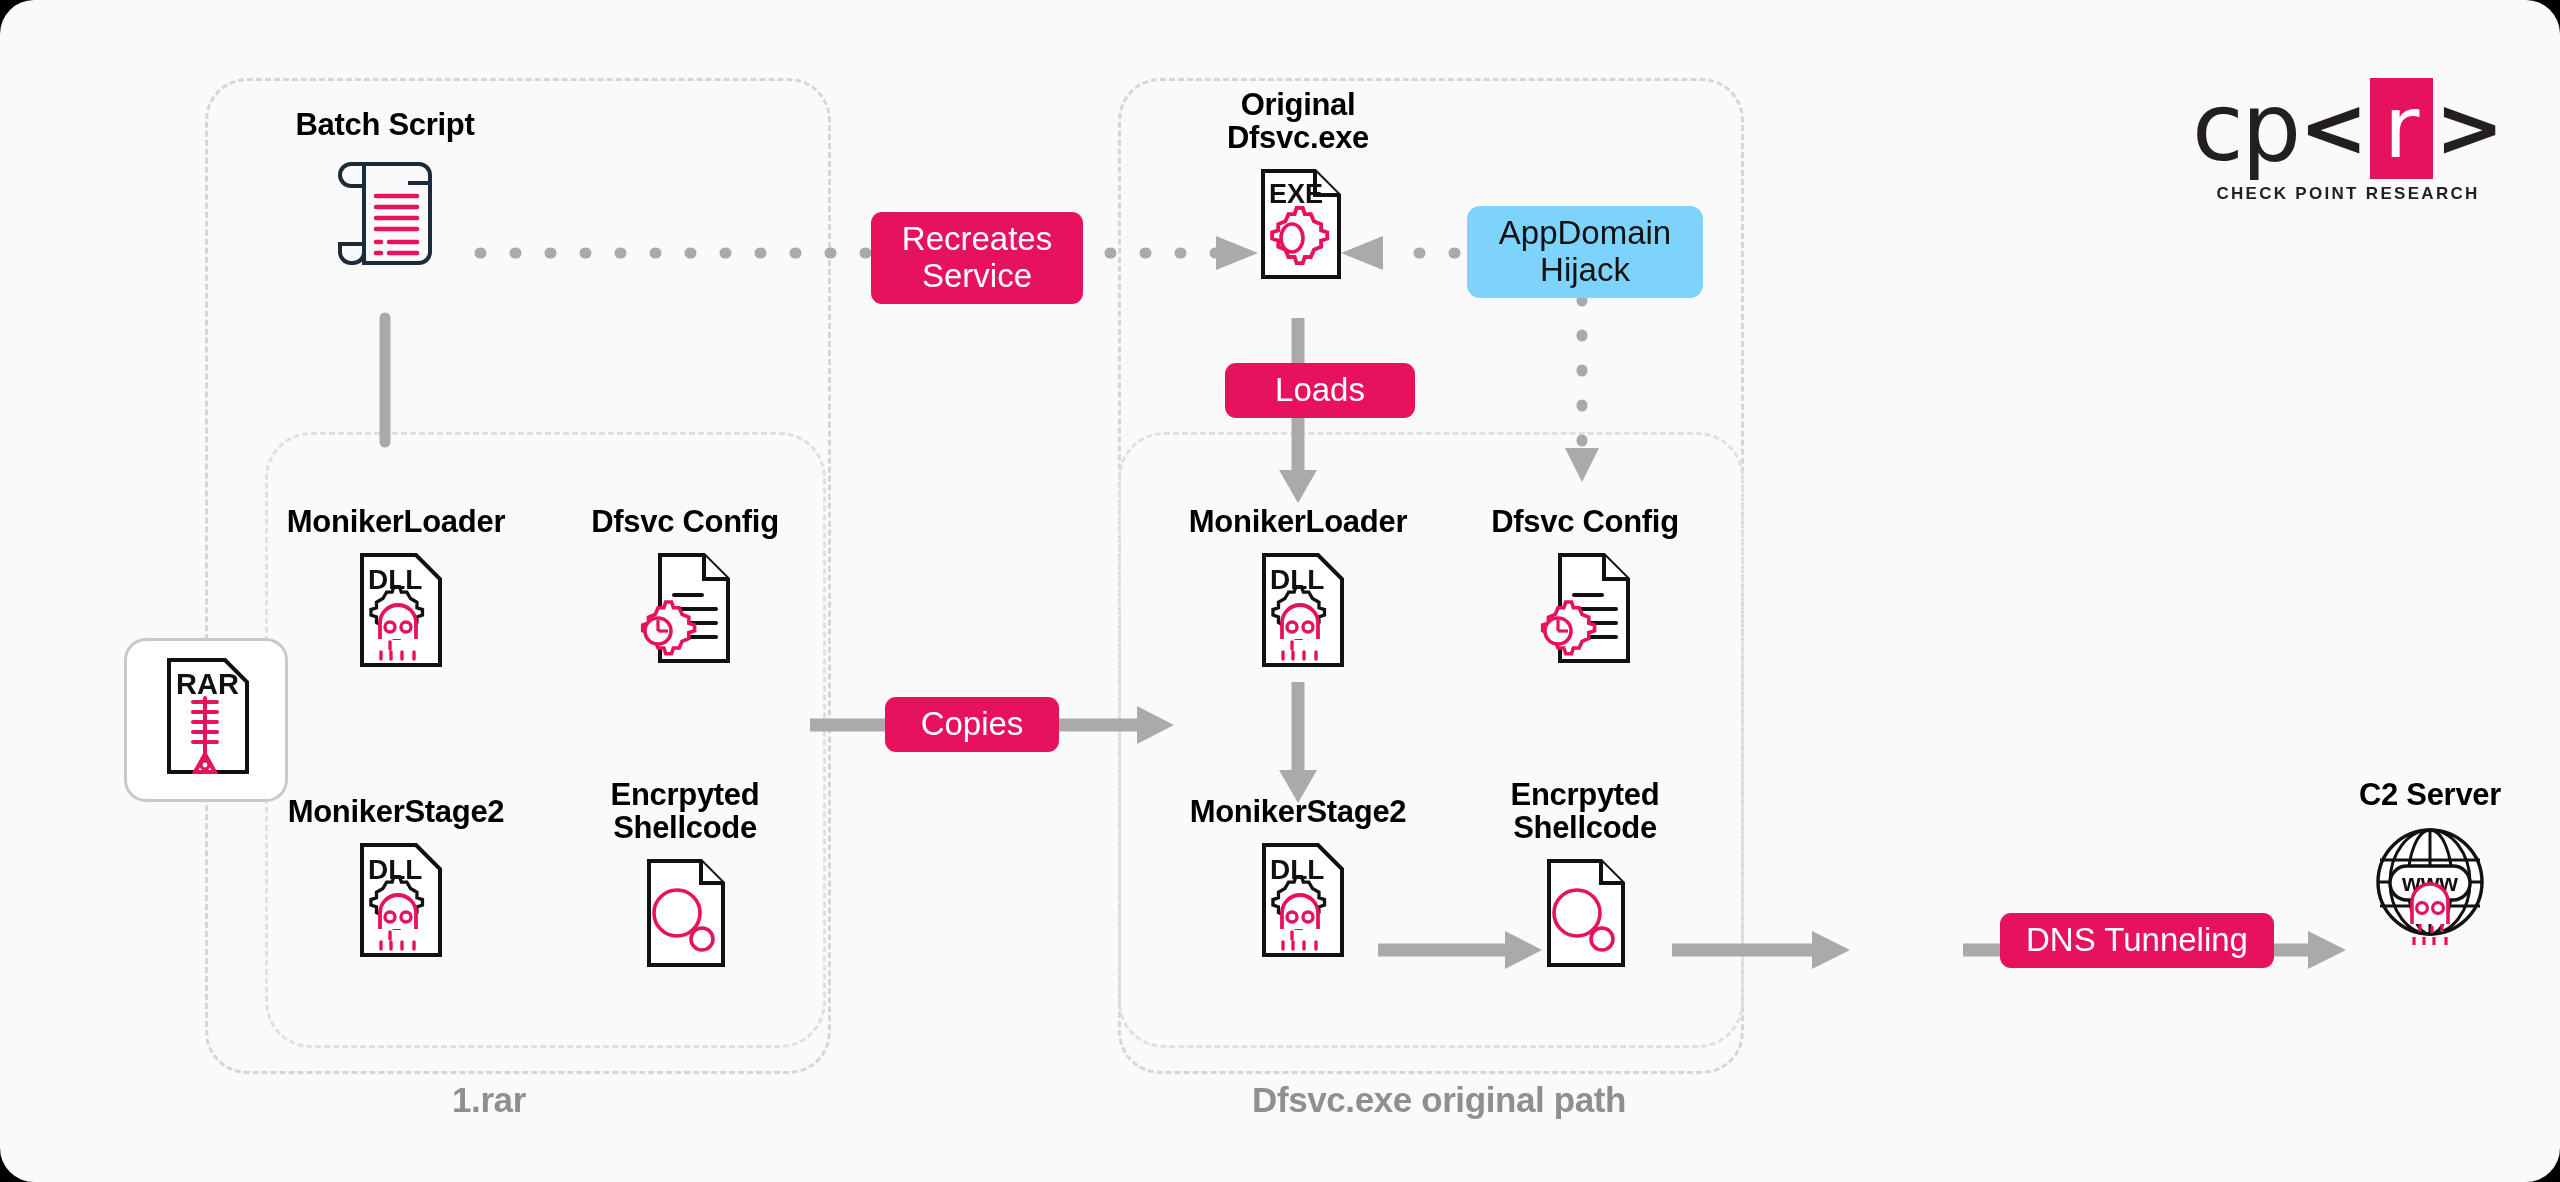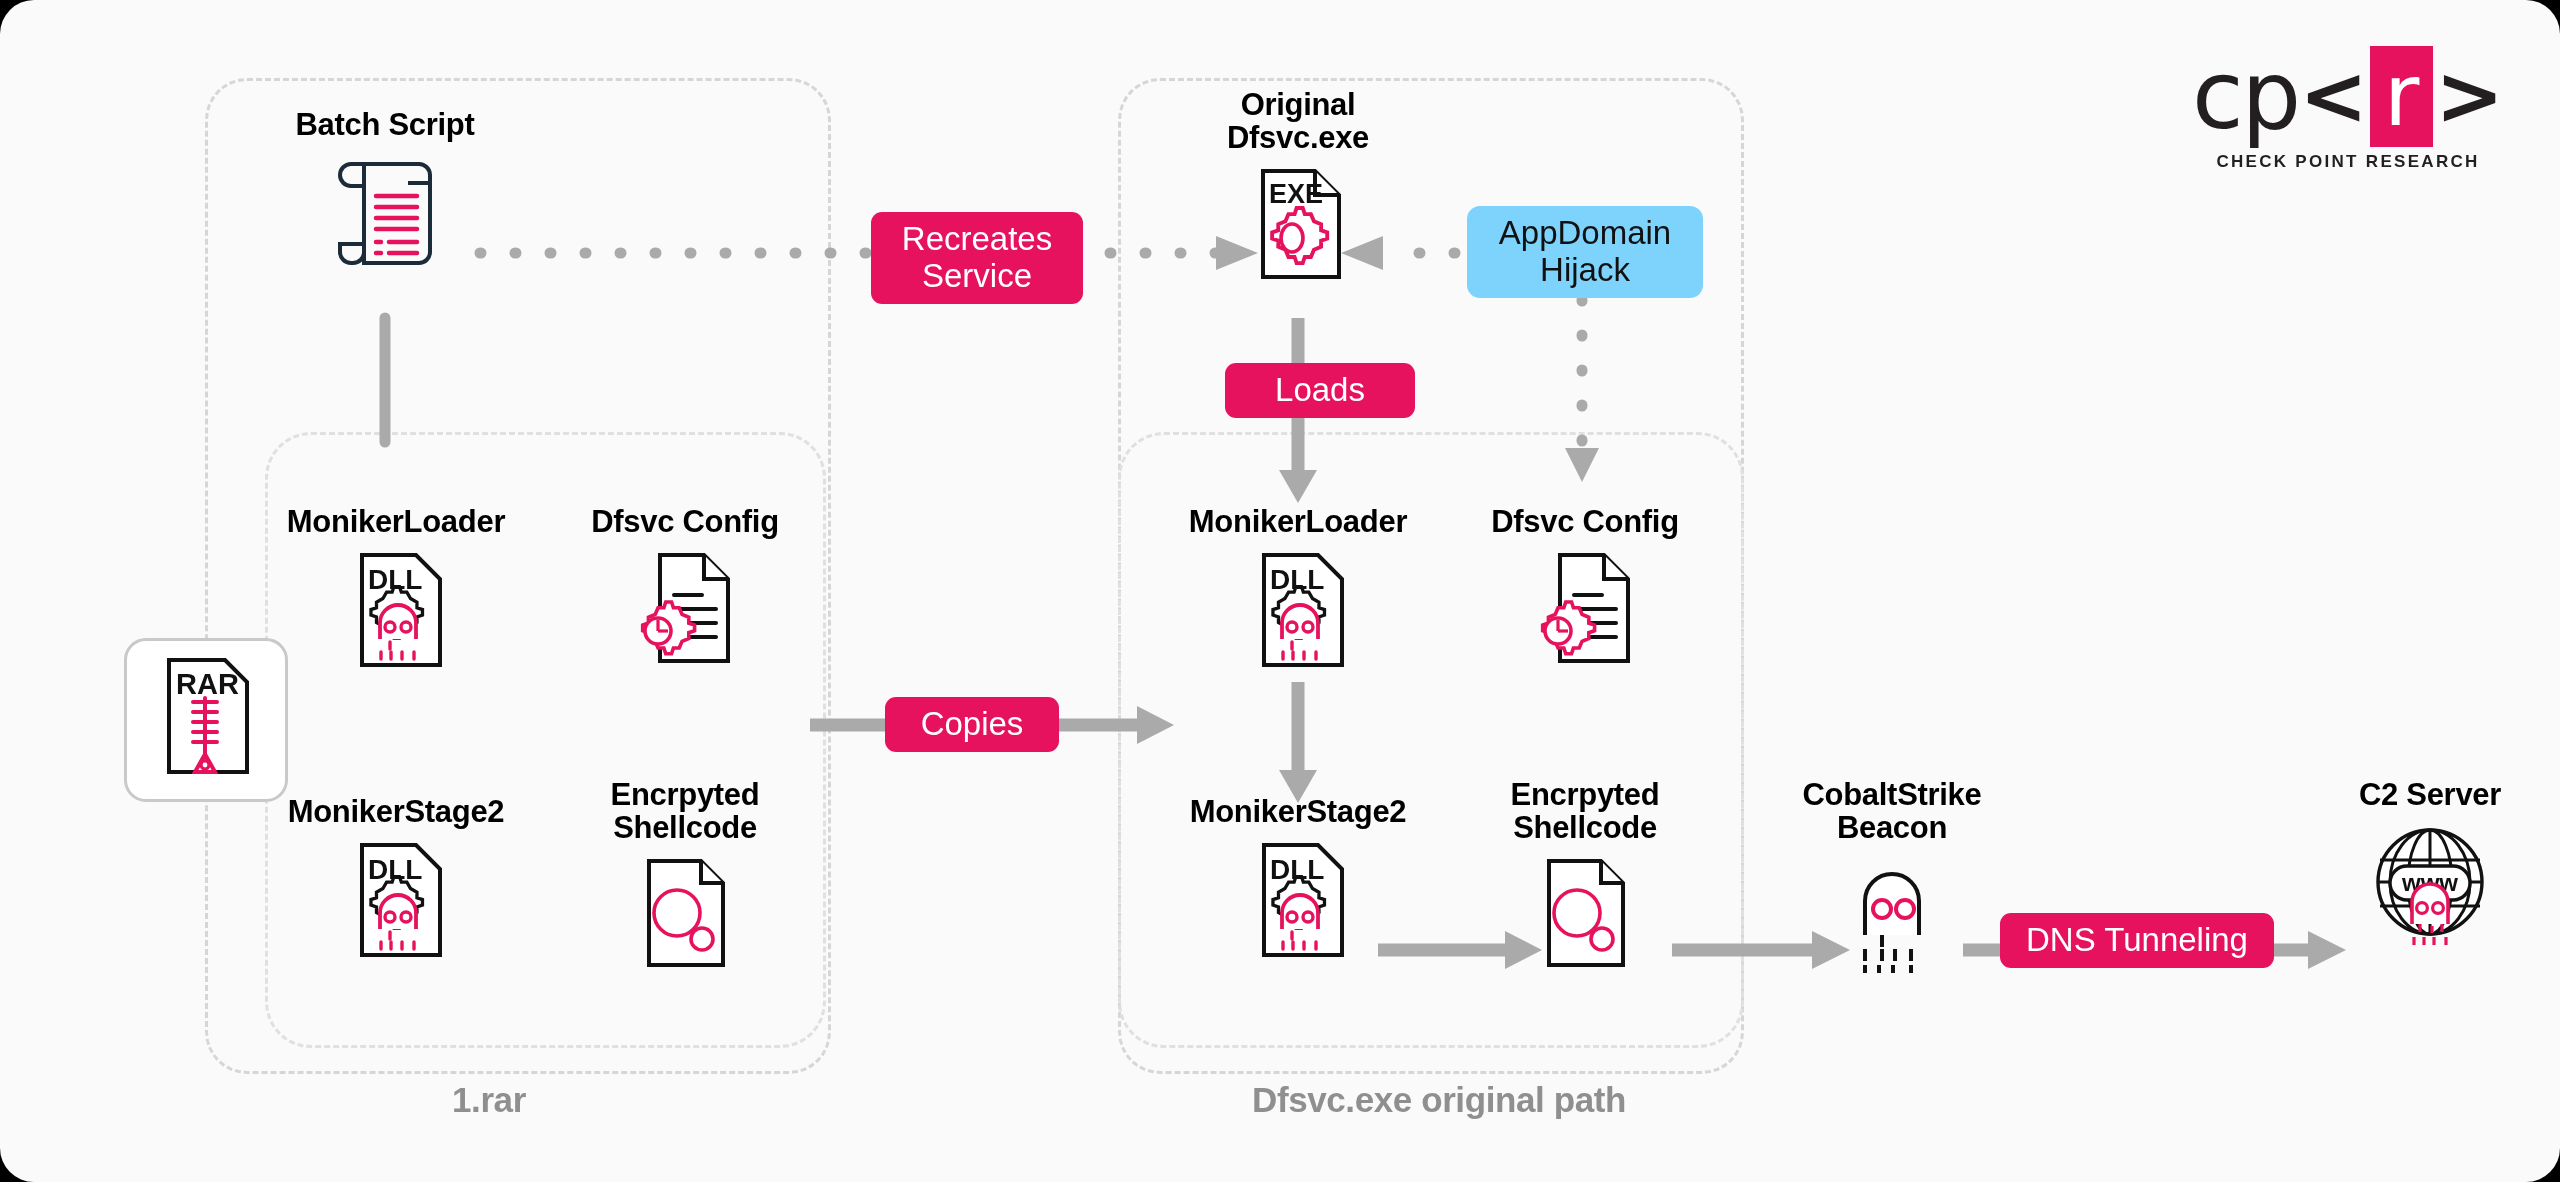--- a/index.html
+++ b/index.html
@@ -98,20 +98,21 @@
   
   #logo{
     position:absolute;
     right:62px; top:48px;
     width:300px;
     text-align:center;
   }
   .logo-row{
     display:flex;align-items:center;justify-content:center;
     height:96px;
+    margin-top:32px;
   }
   .logo-cp{
     font-family:"DejaVu Sans", sans-serif;
     font-size:94px;line-height:86px;color:#231f20;letter-spacing:-2px;
   }
   .logo-lt,.logo-gt{
     font-family:"DejaVu Sans", sans-serif;
     font-size:82px;line-height:80px;color:#231f20;font-weight:bold;
   }
   .logo-r{
@@ -395,42 +396,20 @@
     <div class="node-icon">
       <svg width="104" height="118" viewBox="0 0 104 118">
         <path d="M16,8 h52 l22,22 v82 h-74 z" fill="#ffffff" stroke="#111" stroke-width="4"></path>
         <path d="M68,8 v22 h22" fill="#ffffff" stroke="#111" stroke-width="4"></path>
         <circle cx="44" cy="60" r="23" fill="none" stroke="#e6125d" stroke-width="3.6"></circle>
         <circle cx="69" cy="86" r="11" fill="none" stroke="#e6125d" stroke-width="3.6"></circle>
       </svg>
     </div>
   </div>
 
-  <div class="node" style="left:1762px;top:778px;">
-    <div class="node-label">CobaltStrike
-Beacon</div>
-    <div class="node-icon">
-      <svg width="110" height="122" viewBox="0 0 110 122">
-        <path d="M28,82 V48 a27,27 0 0 1 54,0 V82" fill="#ffffff" stroke="#111" stroke-width="4"></path>
-        <circle cx="45" cy="56" r="9" fill="none" stroke="#e6125d" stroke-width="4"></circle>
-        <circle cx="68" cy="56" r="9" fill="none" stroke="#e6125d" stroke-width="4"></circle>
-        <g stroke="#111" stroke-width="4" stroke-linecap="butt">
-          <line x1="45" y1="82" x2="45" y2="94"></line>
-          <line x1="28" y1="96" x2="28" y2="108"></line>
-          <line x1="45" y1="96" x2="45" y2="108"></line>
-          <line x1="58" y1="96" x2="58" y2="108"></line>
-          <line x1="74" y1="96" x2="74" y2="108"></line>
-          <line x1="28" y1="112" x2="28" y2="120"></line>
-          <line x1="42" y1="112" x2="42" y2="120"></line>
-          <line x1="56" y1="112" x2="56" y2="120"></line>
-          <line x1="74" y1="112" x2="74" y2="120"></line>
-        </g>
-      </svg>
-    </div>
-  </div>
 
   <div class="node" style="left:2300px;top:778px;">
     <div class="node-label">C2 Server</div>
     <div class="node-icon">
       <svg width="132" height="128" viewBox="0 0 132 128">
         <circle cx="66" cy="62" r="52" fill="#ffffff" stroke="#111" stroke-width="3.4"></circle>
         <ellipse cx="66" cy="62" rx="22" ry="52" fill="none" stroke="#111" stroke-width="3"></ellipse>
         <ellipse cx="66" cy="62" rx="40" ry="52" fill="none" stroke="#111" stroke-width="3"></ellipse>
         <line x1="66" y1="10" x2="66" y2="114" stroke="#111" stroke-width="3"></line>
         <line x1="16" y1="40" x2="116" y2="40" stroke="#111" stroke-width="3"></line>

